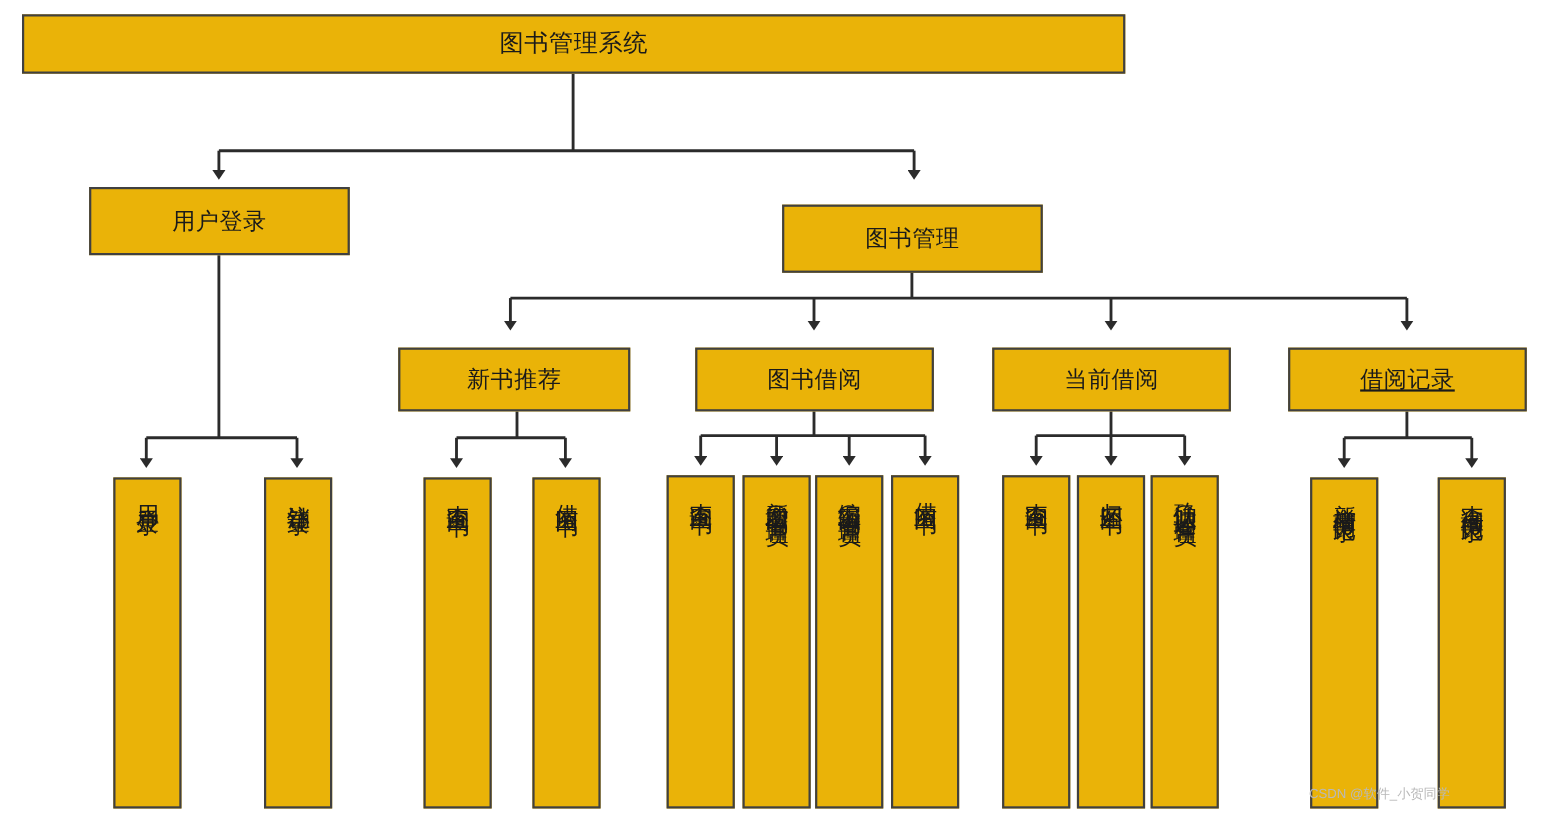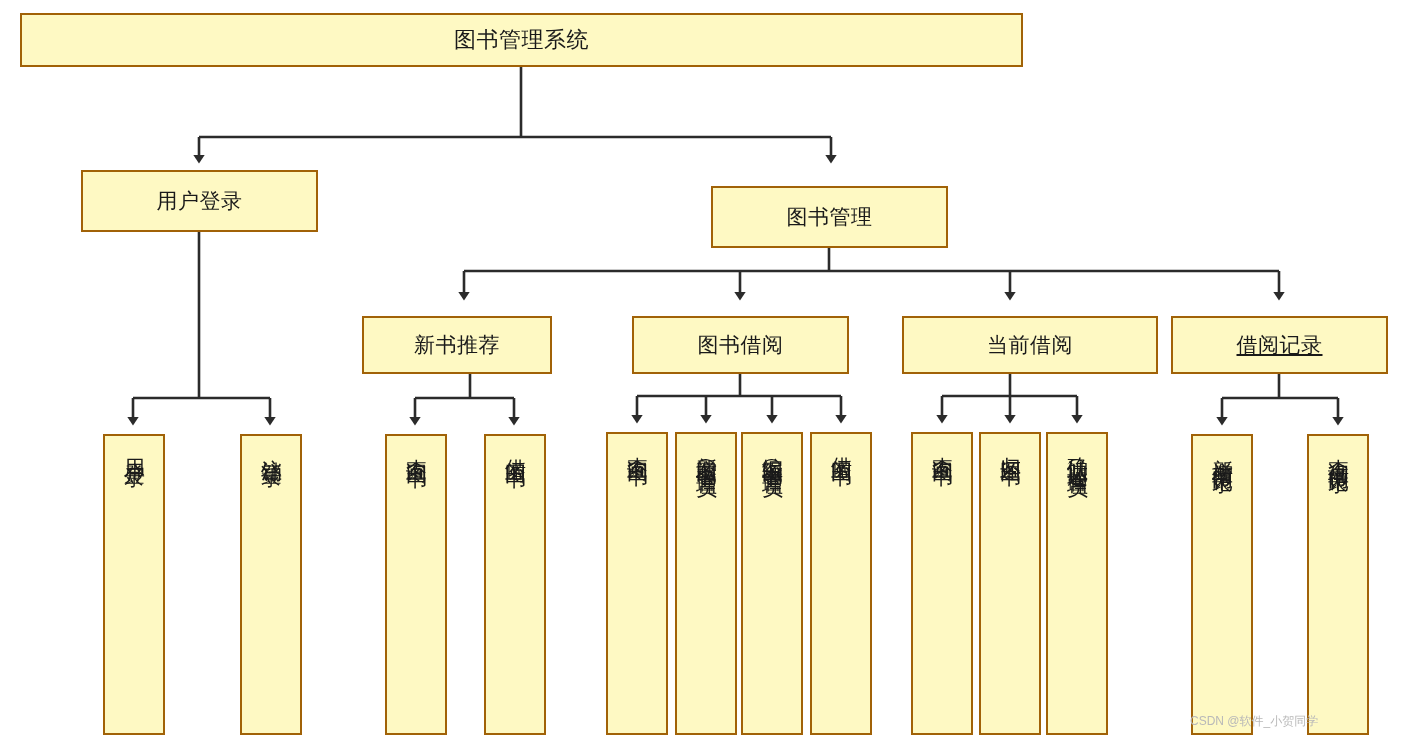--- a/index.html
+++ b/index.html
@@ -17,22 +17,22 @@
   }
   #edges{
     position:absolute;
     left:0; top:0;
     width:1405px; height:747px;
     pointer-events:none;
   }
   .node{
     position:absolute;
     box-sizing:border-box;
-    background:#fef9c3;
-    border:2px solid #a16207;
+    background:#eab308;
+    border:2px solid #404040;
     display:flex;
     align-items:center;
     justify-content:center;
     z-index:2;
   }
   .node .label{
     font-size:21px;
     line-height:1.25;
     letter-spacing:0.5px;
     color:#1a1a1a;
@@ -123,27 +123,27 @@
     <span class="label">图书管理系统</span>
   </div>
 
   <div class="node" style="left:81px;top:170px;width:237px;height:62px;">
     <span class="label">用户登录</span>
   </div>
   <div class="node" style="left:711px;top:170px;width:237px;height:62px;margin-top:16px;">
     <span class="label">图书管理</span>
   </div>
 
-  <div class="node" style="left:362px;top:316px;width:190px;height:58px;">
+  <div class="node" style="left:362px;top:316px;width:211px;height:58px;">
     <span class="label">新书推荐</span>
   </div>
   <div class="node" style="left:632px;top:316px;width:217px;height:58px;">
     <span class="label">图书借阅</span>
   </div>
-  <div class="node" style="left:902px;top:316px;width:256px;height:58px;">
+  <div class="node" style="left:902px;top:316px;width:217px;height:58px;">
     <span class="label">当前借阅</span>
   </div>
   <div class="node" style="left:1171px;top:316px;width:217px;height:58px;text-decoration:underline;">
     <span class="label">借阅记录</span>
   </div>
 
   <div class="node vert" style="left:103px;top:434px;width:62px;height:301px;">
     <span class="label">用户登录</span>
   </div>
   <div class="node vert" style="left:240px;top:434px;width:62px;height:301px;">

